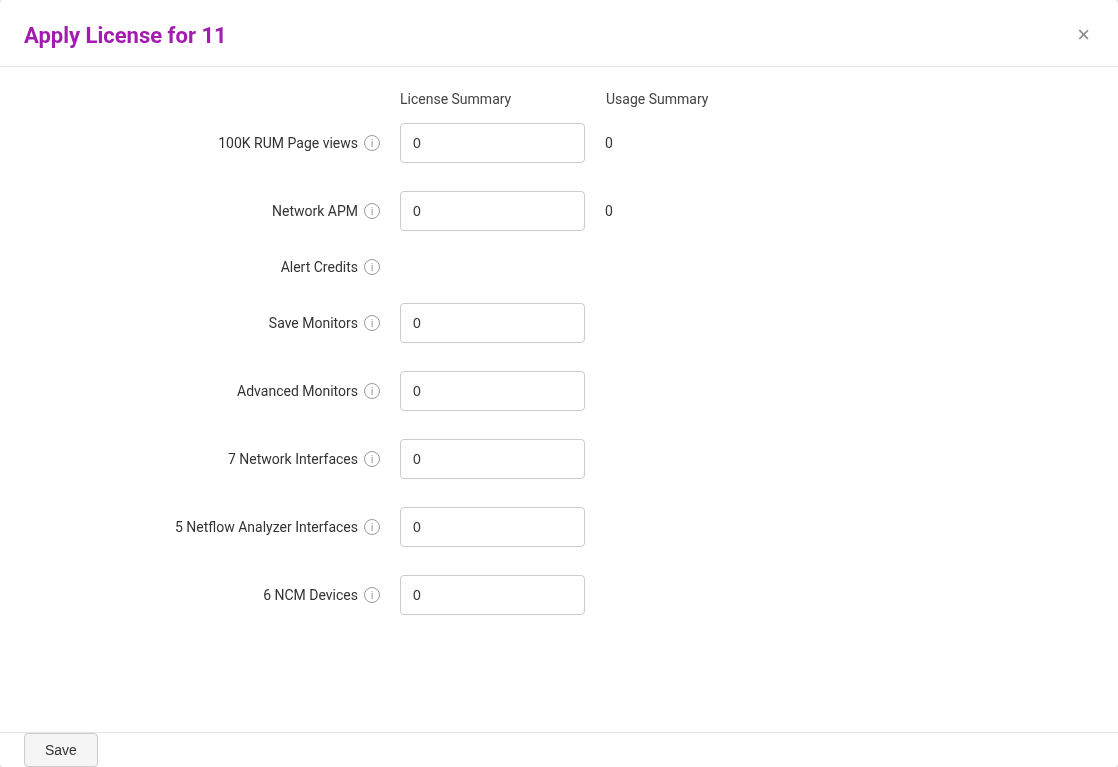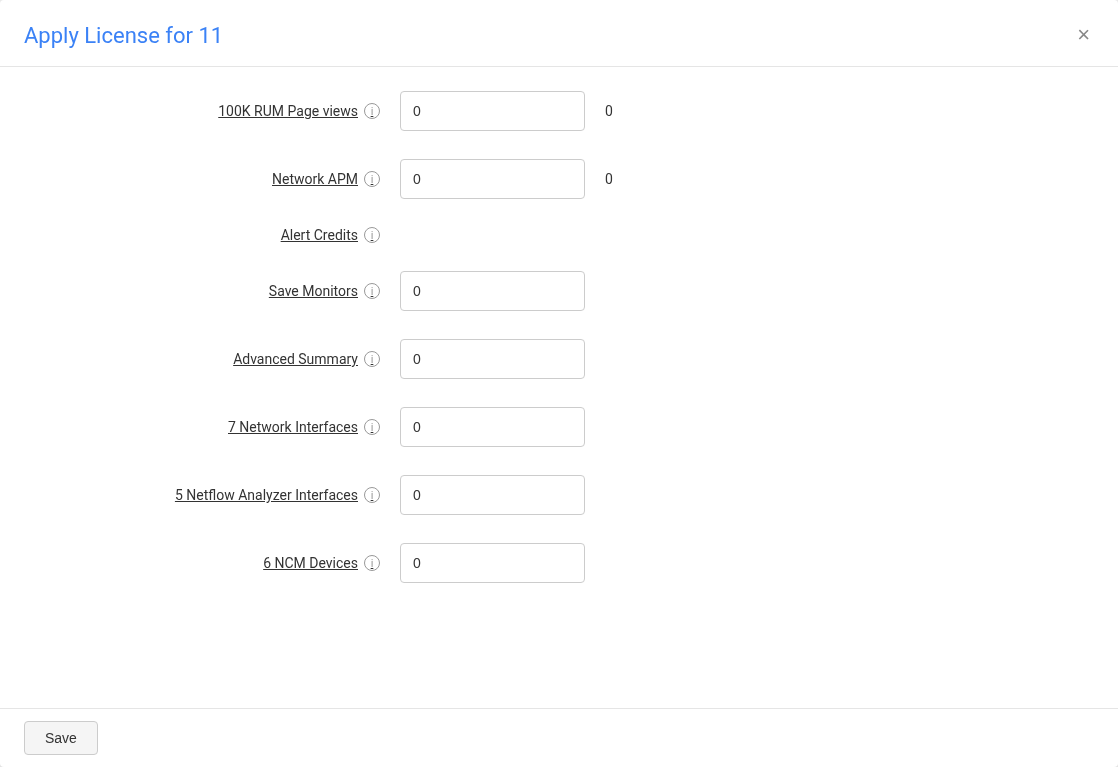--- a/index.html
+++ b/index.html
@@ -31,22 +31,22 @@
     .modal-header {
       display: flex;
       align-items: center;
       justify-content: space-between;
       padding: 20px 24px 16px 24px;
       border-bottom: 1px solid #e5e5e5;
     }
 
     .modal-title {
       font-size: 22px;
-      font-weight: 400;
-      color: #3b82f6;
+      font-weight: 700;
+      color: #a21caf;
     }
 
     .close-btn {
       background: none;
       border: none;
       cursor: pointer;
       color: #888888;
       font-size: 22px;
       line-height: 1;
       padding: 4px;
@@ -89,21 +89,20 @@
     .field-label {
       width: 360px;
       text-align: right;
       padding-right: 20px;
       font-size: 14px;
       color: #333333;
       display: flex;
       align-items: center;
       justify-content: flex-end;
       gap: 6px;
-      text-decoration: underline;
     }
 
     .info-icon {
       display: inline-flex;
       align-items: center;
       justify-content: center;
       width: 16px;
       height: 16px;
       border-radius: 50%;
       border: 1px solid #999999;
@@ -124,21 +123,21 @@
       outline: none;
     }
 
     .usage-value {
       margin-left: 20px;
       font-size: 14px;
       color: #333333;
     }
 
     .modal-footer {
-      padding: 12px 24px;
+      padding: 0 24px;
       border-top: 1px solid #e5e5e5;
       display: flex;
       align-items: flex-start;
     }
 
     .save-btn {
       background: #f5f5f5;
       border: 1px solid #cccccc;
       border-radius: 4px;
       padding: 8px 20px;
@@ -150,20 +149,24 @@
 </head>
 <body>
 
 <div class="modal">
   <div class="modal-header">
     <h1 class="modal-title">Apply License for 11</h1>
     <button class="close-btn">×</button>
   </div>
 
   <div class="modal-body">
+    <div class="column-headers">
+      <span class="col-header">License Summary</span>
+      <span class="col-header-usage">Usage Summary</span>
+    </div>
 
     <div id="form-rows-container">
 
     <div class="form-row">
           <div class="field-label">
             <span>100K RUM Page views</span>
             <span class="info-icon">i</span>
           </div>
           <input class="field-input" type="text" value="0" style="">
           <span class="usage-value">0</span>
@@ -184,21 +187,21 @@
         </div>
         <div class="form-row">
           <div class="field-label">
             <span>Save Monitors</span>
             <span class="info-icon">i</span>
           </div>
           <input class="field-input" type="text" value="0" style="">
         </div>
         <div class="form-row">
           <div class="field-label">
-            <span>Advanced Summary</span>
+            <span>Advanced Monitors</span>
             <span class="info-icon">i</span>
           </div>
           <input class="field-input" type="text" value="0" style="">
         </div>
         <div class="form-row">
           <div class="field-label">
             <span>7 Network Interfaces</span>
             <span class="info-icon">i</span>
           </div>
           <input class="field-input" type="text" value="0" style="">

